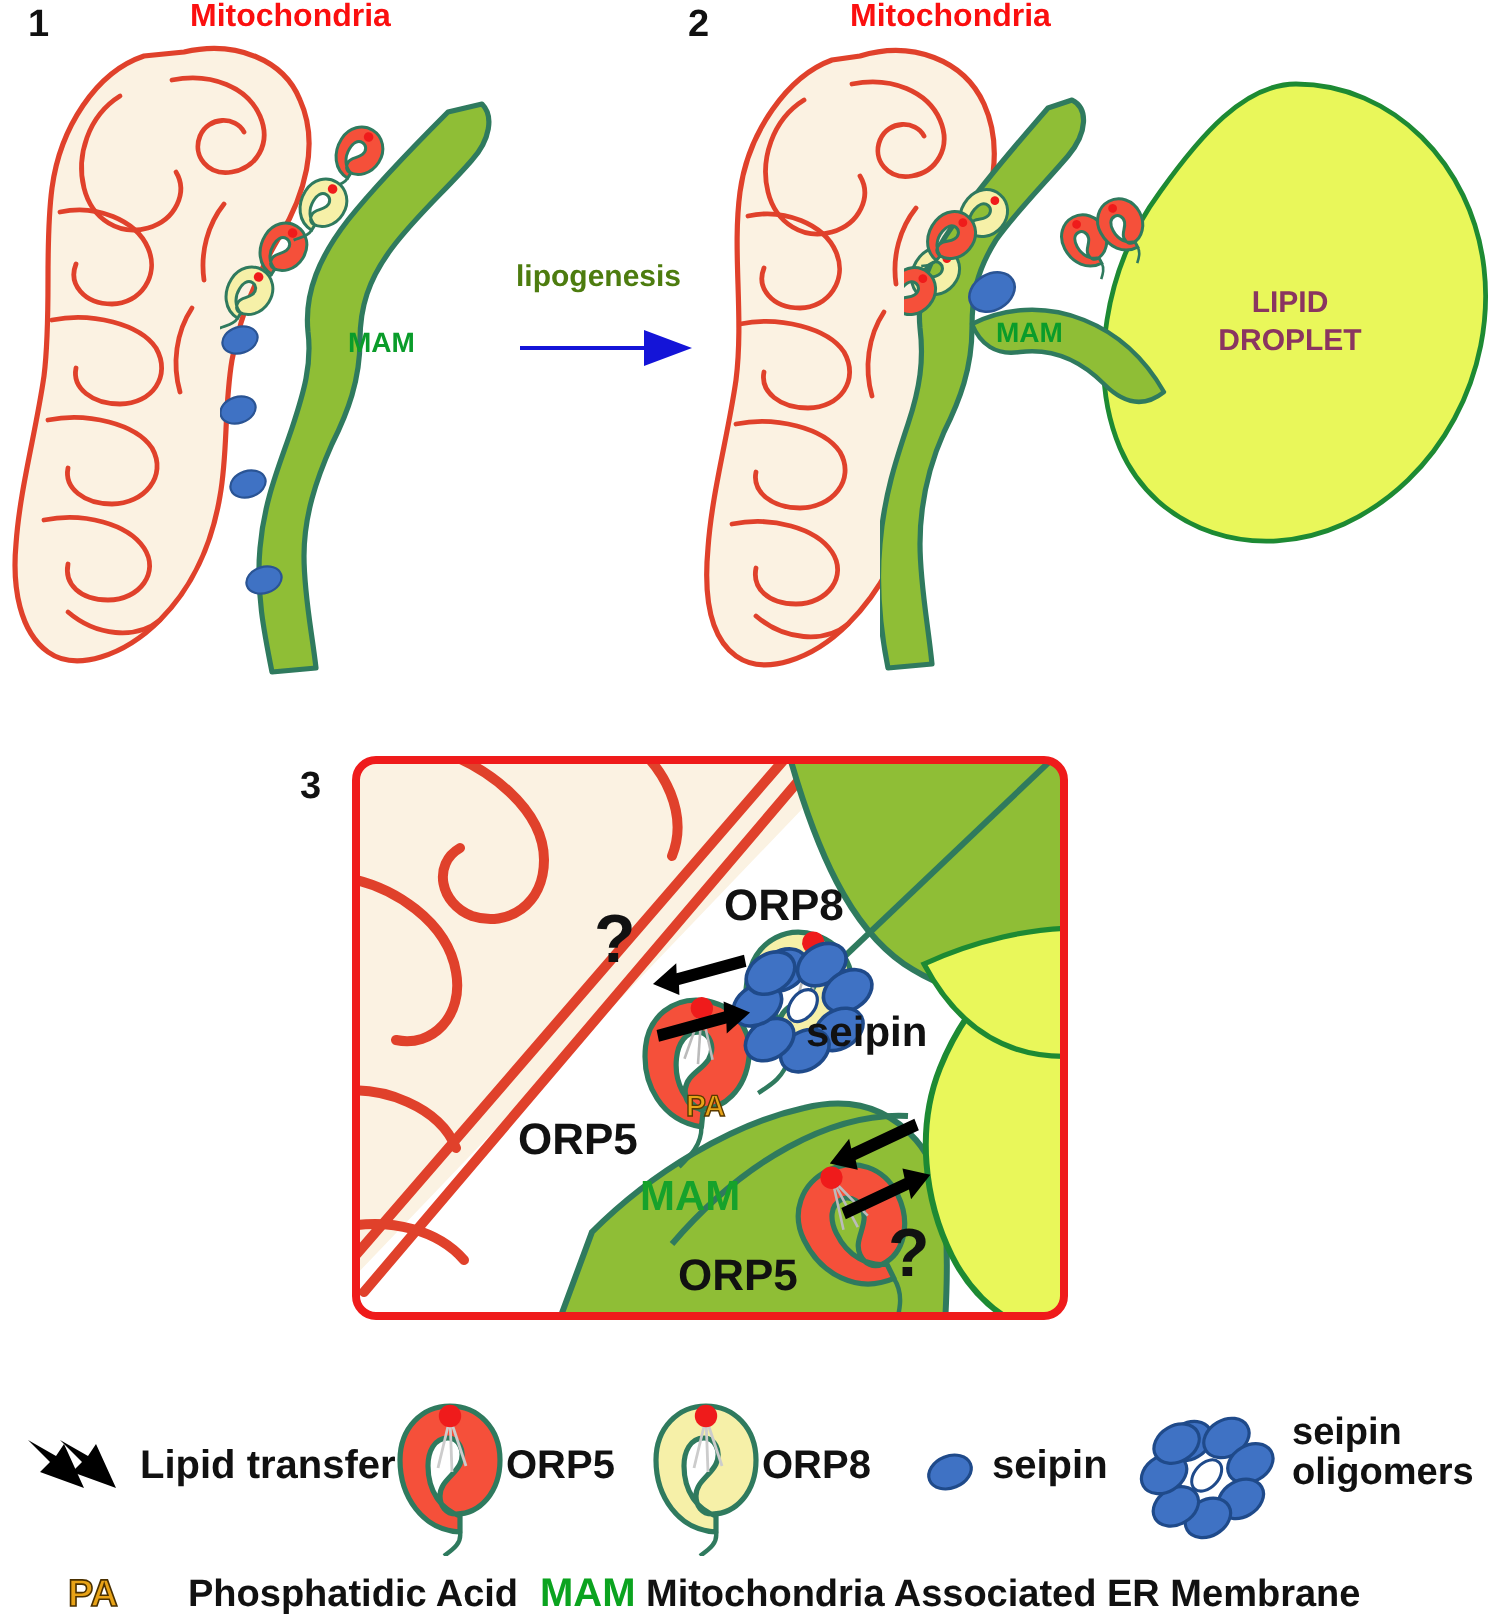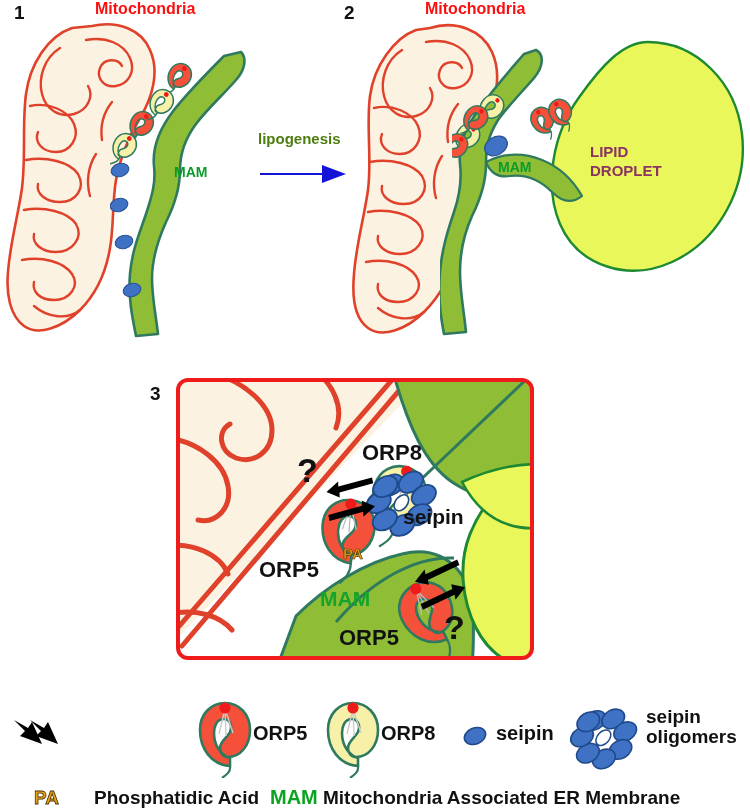--- a/index.html
+++ b/index.html
@@ -20,21 +20,21 @@
   .title-mito{
     font-size:16px;font-weight:bold;color:#fb0f0f;text-align:center;
   }
   .lab-mam{
     font-size:14px;font-weight:bold;color:#0a9c2a;
   }
   .lab-lipo{
     font-size:15px;font-weight:bold;color:#4d7c0f;
   }
   .lab-ld{
-    font-size:15px;font-weight:bold;color:#8a3560;line-height:1.25;
+    font-size:15px;font-weight:bold;color:#8a3560;line-height:1.25;text-align:center;
   }
   .lab-orp{
     font-size:22px;font-weight:bold;color:#111;
   }
   .lab-seipin3{
     font-size:21px;font-weight:bold;color:#111;
   }
   .lab-qmark{
     font-size:34px;font-weight:bold;color:#111;
   }
@@ -356,20 +356,23 @@
     <span class="lab-qmark">?</span>
   </div>
   <div class="abs" style="left:444px;top:608px;">
     <span class="lab-qmark">?</span>
   </div>
 
   <svg class="abs" style="left:12px;top:718px;" width="52" height="34" viewBox="0 0 52 34">
     <path d="M2 2 L16 10 L20 4 L30 26 L8 18 L13 13 Z" fill="#000"></path>
     <path d="M18 2 L32 10 L36 4 L46 26 L24 18 L29 13 Z" fill="#000"></path>
   </svg>
+  <div class="abs" style="left:70px;top:722px;">
+    <span class="legend-txt">Lipid transfer</span>
+  </div>
 
   <svg class="abs" style="left:196px;top:700px;" width="60" height="78" viewBox="0 0 60 78">
     <path d="M4 30 C4 14 15 3 29 3 C43 3 54 14 54 30 C54 46 44 57 32 57
              C27 57 24 53 24 48 C24 41 31 38 34 32 C37 25 33 19 28 19
              C21 19 18 26 18 33 C18 46 25 55 34 58 L34 66
              C15 65 4 48 4 30 Z" fill="#f5503a" stroke="#2f7a5e" stroke-width="2.6" stroke-linejoin="round"></path>
     <path d="M34 66 C35 72 30 75 26 78" fill="none" stroke="#2f7a5e" stroke-width="2.2"></path>
     <g stroke="#cccccc" stroke-width="1.4" fill="none">
       <path d="M29 9 L23 34"></path>
         <path d="M29 9 L30 36"></path>

